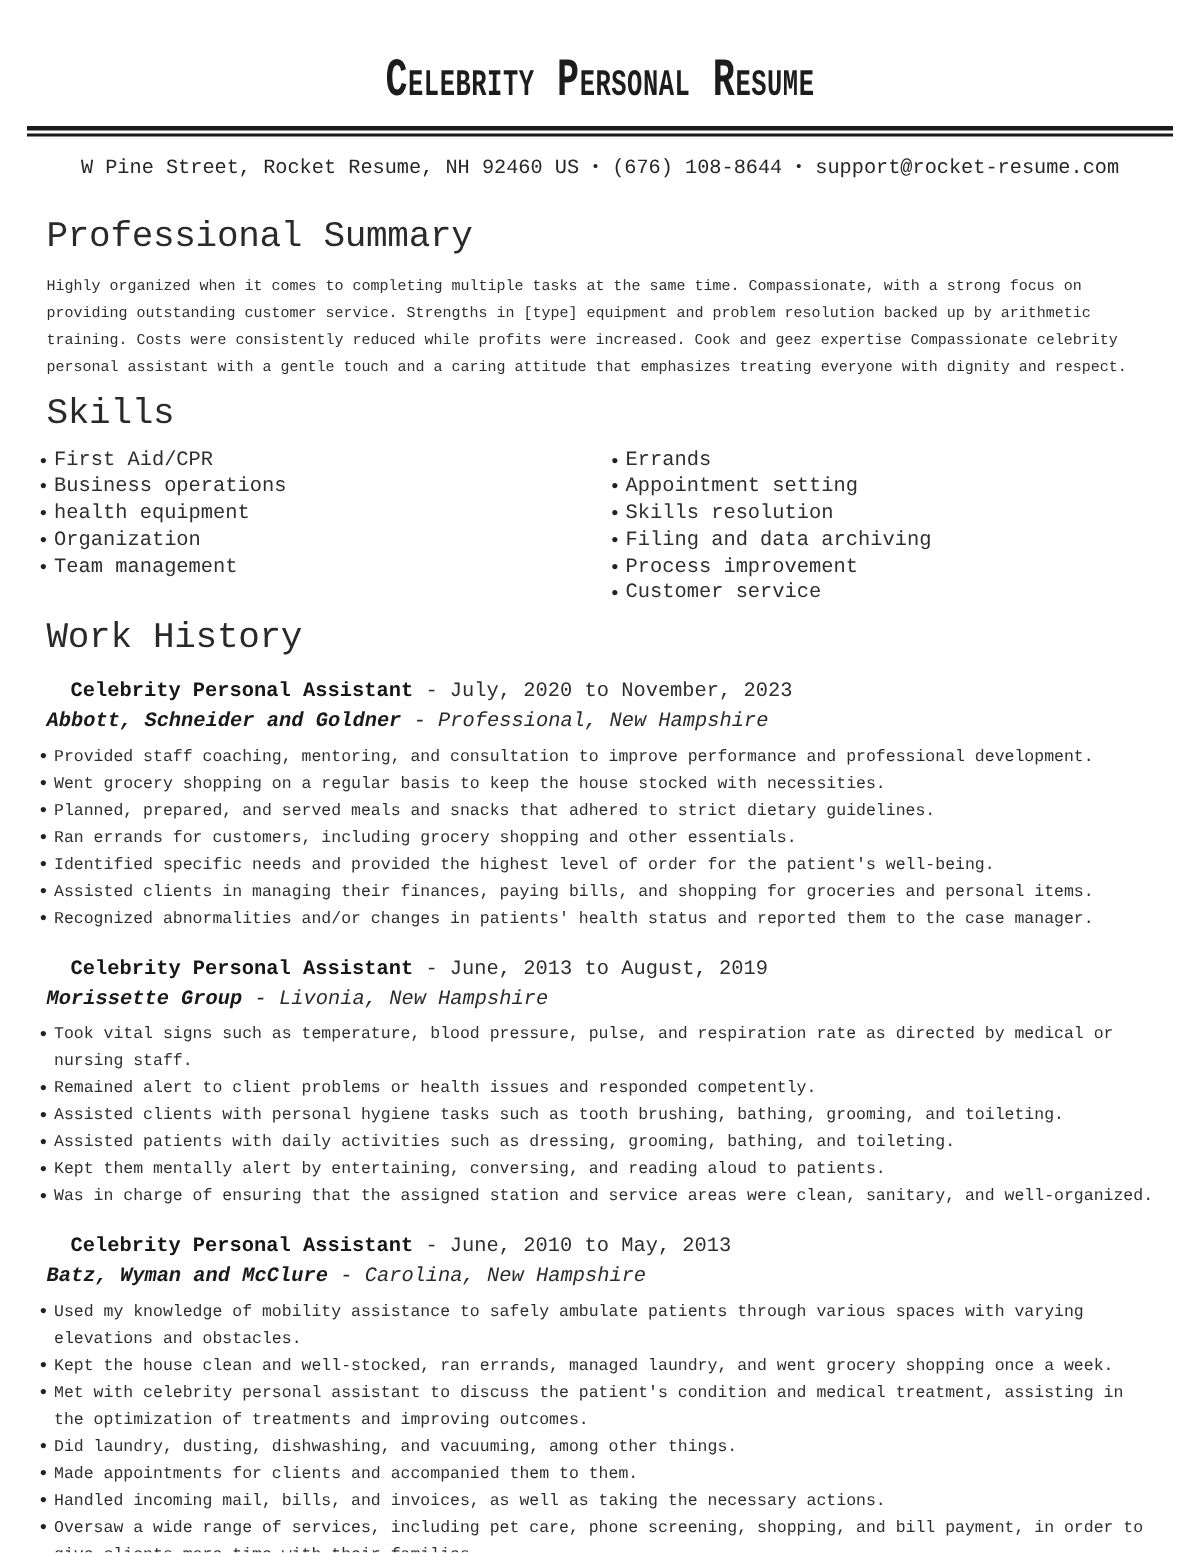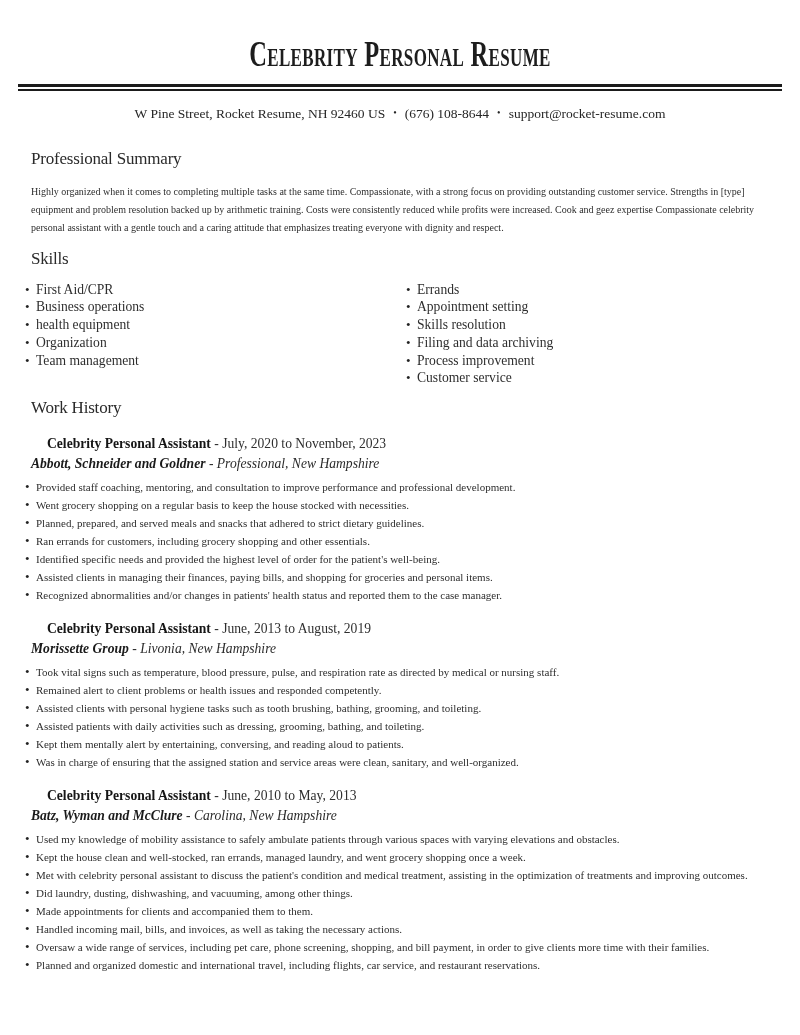--- a/index.html
+++ b/index.html
@@ -1,41 +1,41 @@
 <!DOCTYPE html>
 <html style="--text: #2e2e2e; --heading: #2a2a2a; --bold: #161616; --rule: #1b1b1b;"><head>
 <meta charset="utf-8">
 <style>
   :root{
     --text:#2e2e2e; --heading:#2a2a2a; --bold:#161616; --rule:#1b1b1b; --page:#ffffff;
   }
   html,body{margin:0;padding:0;background:#fff;}
   .page{
     width:800px;height:1035px;overflow:hidden;background:var(--page);
-    font-family:Liberation Serif, serif;color:var(--text);
+    font-family:Liberation Mono, monospace;color:var(--text);
   }
   
   .title{
     margin:36px 0 0;text-align:center;font-weight:700;font-variant:small-caps;
     font-size:36px;line-height:36px;color:#1d1d1d;letter-spacing:.5px;
     transform:scaleX(.68);transform-origin:50% 50%;white-space:nowrap;
   }
   .double-rule{
     margin:12px 18px 0;height:2px;
     border-top:3px solid var(--rule);border-bottom:2px solid var(--rule);
   }
   .contact{
     margin-top:14px;text-align:center;font-size:13.5px;line-height:16px;color:#262626;
     white-space:nowrap;
   }
   .contact .sep{display:inline-block;margin:0 8px;font-size:10px;vertical-align:1.5px;color:#262626;}
   
   .content{padding:0 31px;}
   h2{
-    font-weight:400;font-size:17px;line-height:30px;margin:0;color:var(--heading);
+    font-weight:400;font-size:24px;line-height:30px;margin:0;color:var(--heading);
     letter-spacing:-.2px;
   }
   .summary h2{margin-top:22px;}
   .summary p{margin:9px 0 0;font-size:10px;line-height:18px;color:var(--text);}
   
   .skills h2{margin-top:7px;}
   .skills-cols{display:flex;margin-top:7px;}
   .skills-cols ul{margin:0;padding:0 0 0 5px;list-style:none;font-size:13.6px;line-height:17.8px;}
   .skills-cols ul:first-child{flex:0 0 376px;}
   li.dot{position:relative;}

